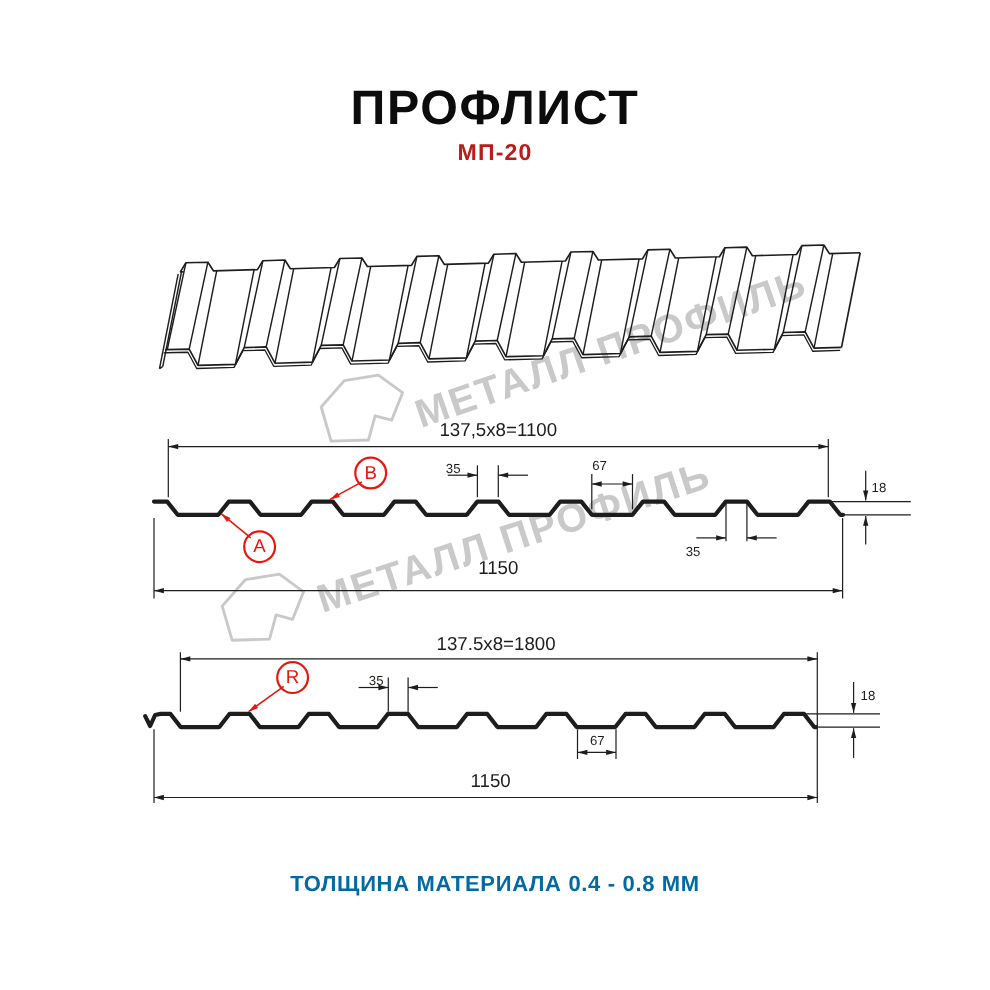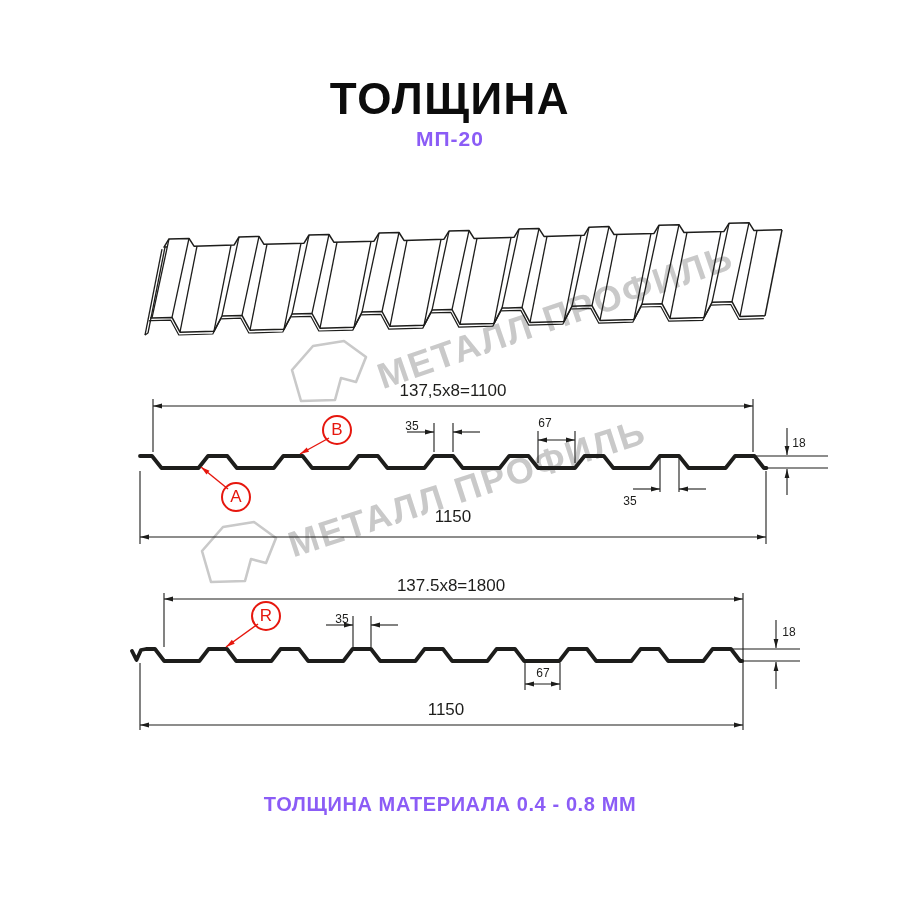--- a/index.html
+++ b/index.html
@@ -1,41 +1,41 @@
 <!DOCTYPE html>
 <html><head>
 <meta charset="utf-8">
 <style>
   html,body{margin:0;padding:0;background:#ffffff;}
   .page{position:relative;width:900px;height:900px;background:#ffffff;overflow:hidden;
         font-family:"Liberation Sans",sans-serif;color:#1d1d1b;}
   .title{position:absolute;left:0;right:0;top:74px;text-align:center;
          font-size:44px;font-weight:800;letter-spacing:1.5px;color:#0c0c0c;}
   .subtitle{position:absolute;left:0;right:0;top:127px;text-align:center;
-         font-size:21px;font-weight:600;letter-spacing:1px;color:#8b5cf6;}
+         font-size:21px;font-weight:600;letter-spacing:1px;color:#b91c1c;}
   .footer{position:absolute;left:0;right:0;top:793px;text-align:center;
-         font-size:20px;font-weight:600;letter-spacing:.6px;color:#8b5cf6;}
+         font-size:20px;font-weight:600;letter-spacing:.6px;color:#0369a1;}
   .wm{position:absolute;color:#c9c9c9;font-size:36px;font-weight:700;letter-spacing:2px;
       white-space:nowrap;transform-origin:0 0;z-index:1;}
   #wm1{left:372px;top:358px;transform:rotate(-19deg);}
   #wm2{left:283px;top:526px;transform:rotate(-18deg);}
   svg.linework{position:absolute;left:0;top:0;z-index:2;}
   .dim{position:absolute;font-size:12px;color:#1d1d1b;white-space:nowrap;
        transform:translate(-50%,-50%);z-index:3;}
   .dim.big{font-size:17px;}
   .callout{position:absolute;width:26px;height:26px;border:2px solid #e6170e;border-radius:50%;
        color:#e6170e;font-size:17px;line-height:25px;text-align:center;
        transform:translate(-50%,-50%);background:transparent;z-index:3;}
 </style>
 </head>
 <body>
 
 <div class="page">
 
-  <div class="title">ТОЛЩИНА</div>
+  <div class="title">ПРОФЛИСТ</div>
   <div class="subtitle">МП-20</div>
 
   <div class="wm" id="wm1">МЕТАЛЛ ПРОФИЛЬ</div>
   <div class="wm" id="wm2">МЕТАЛЛ ПРОФИЛЬ</div>
 
   <svg class="linework" id="art" width="900" height="900" viewBox="0 0 900 900">
     <g id="g-wm-logos">
         <polygon points="292,370 313,346 344,341 366,357 356,382 341,378 335,400 301,401" fill="none" stroke="#c9c9c9" stroke-width="2.6" stroke-linejoin="round"></polygon>
         <polygon points="202,551 223,527 254,522 276,538 266,563 251,559 245,581 211,582" fill="none" stroke="#c9c9c9" stroke-width="2.6" stroke-linejoin="round"></polygon>
       </g>

